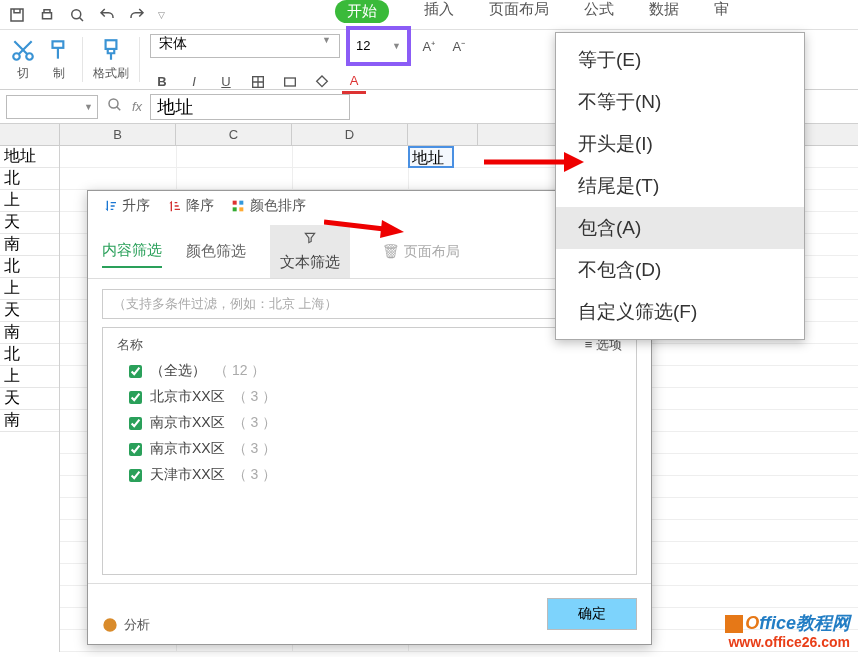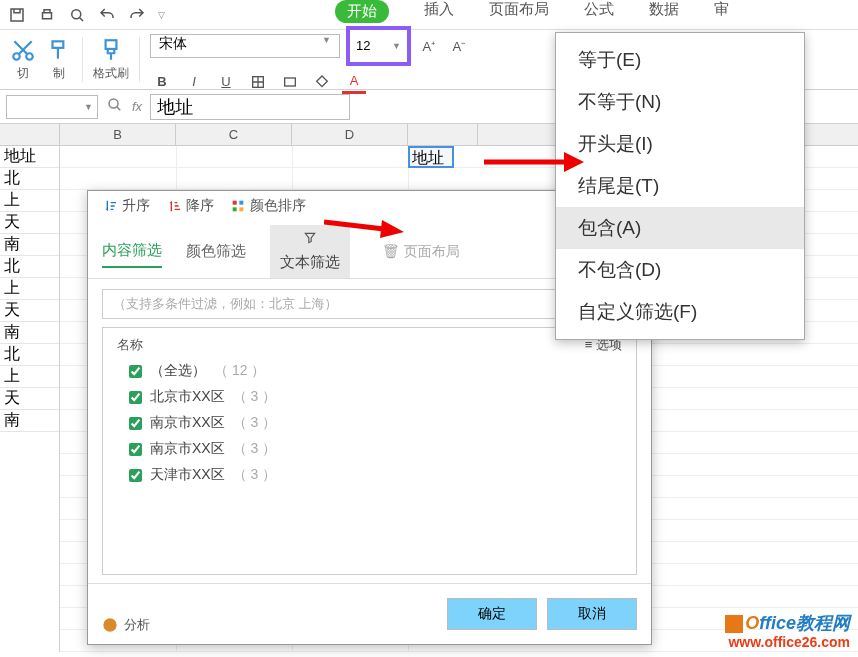--- a/index.html
+++ b/index.html
@@ -526,21 +526,20 @@
       </div>
   </div>
   <div class="fp-bottom">
     <span class="analyze">
         <span class="i"><svg viewBox="0 0 24 24" fill="currentColor">
             <path d="M12 2a10 10 0 100 20 10 10 0 000-20zm0 2v8h8a8 8 0 00-8-8z"></path>
           </svg></span>
         <span>分析</span>
       </span>
     <button class="btn">确定</button>
-    <button class="btn">取消</button>
   </div>
 </div>
 
 <div class="ctx-menu">
   <div class="ctx-item">等于(E)</div>
   <div class="ctx-item">不等于(N)</div>
   <div class="ctx-item">开头是(I)</div>
   <div class="ctx-item">结尾是(T)</div>
   <div class="ctx-item hover">包含(A)</div>
   <div class="ctx-item">不包含(D)</div>

